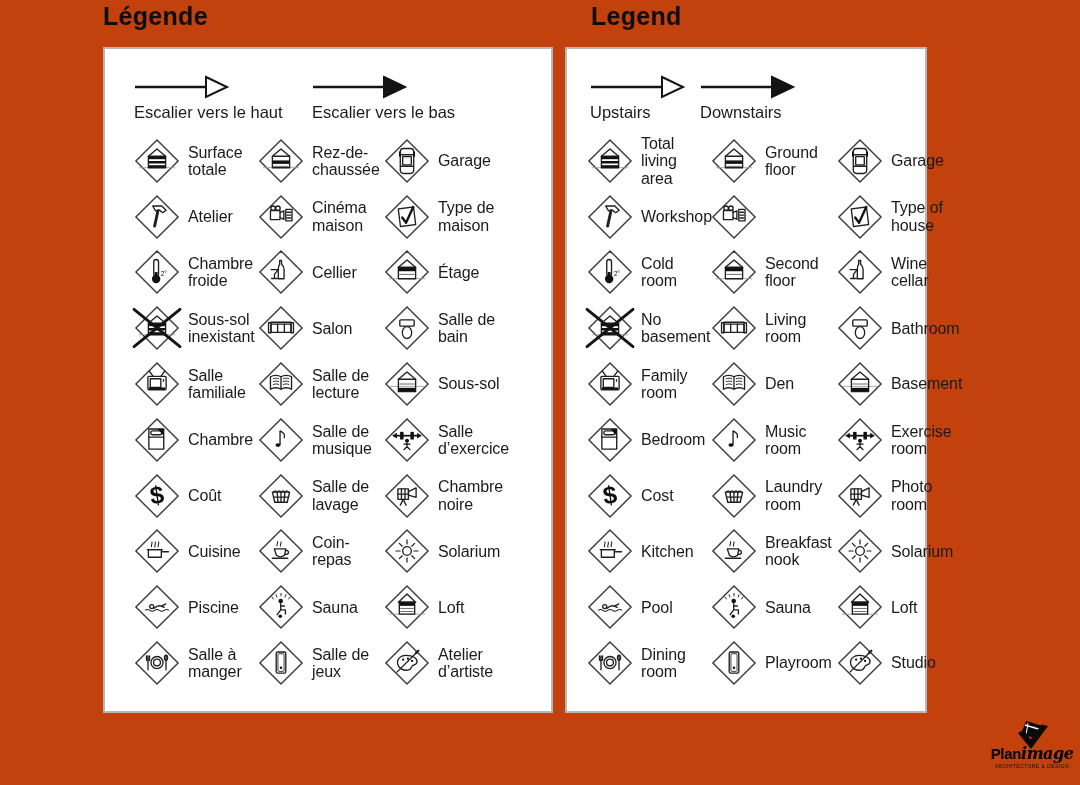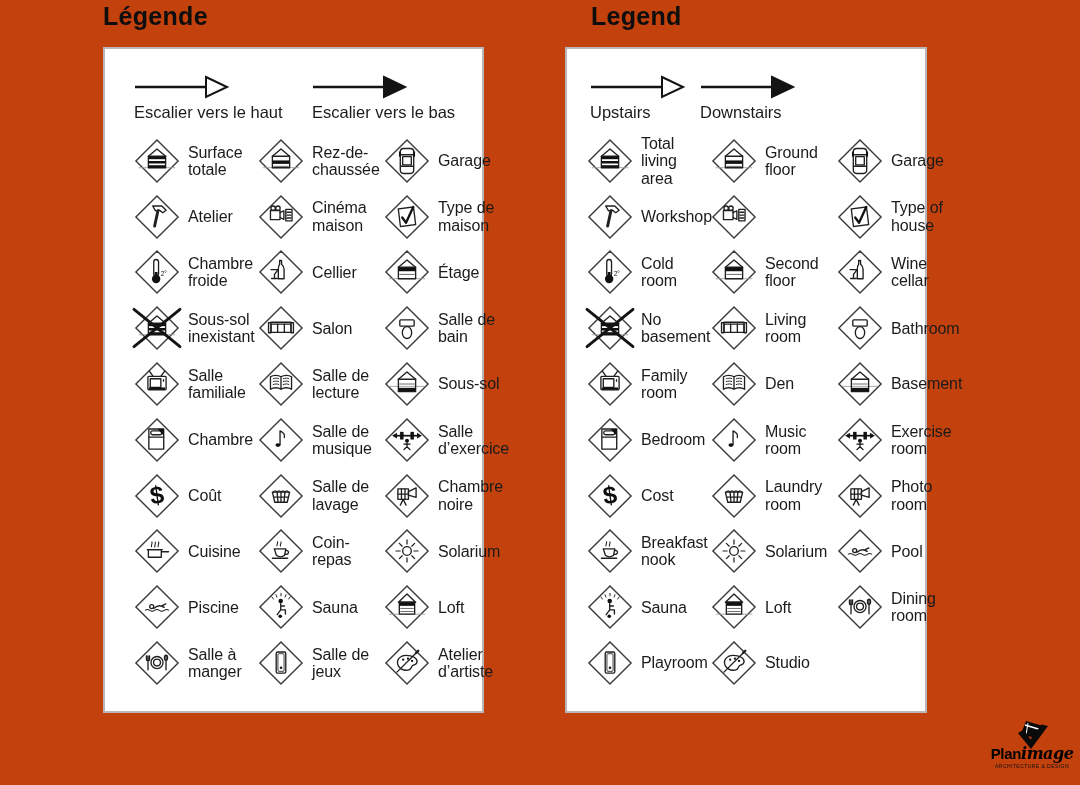--- a/index.html
+++ b/index.html
@@ -2,21 +2,21 @@
 <html><head>
 <meta charset="utf-8">
 <style>
   html,body{margin:0;padding:0;background:#fff;}
   .canvas{position:relative;width:1080px;height:785px;background:#c2410c;overflow:hidden;
           font-family:"Liberation Sans",sans-serif;color:#1b1b1b;padding-left:12px;}
   .page-title{position:absolute;top:2px;font-size:25px;font-weight:bold;letter-spacing:.3px;color:#0e0e0e;}
   #title-0{left:103px;}
   #title-1{left:565px;margin-left:26px;}
   .panel{position:absolute;top:47px;height:666px;background:#fff;border:2px solid #b7b7b7;box-sizing:border-box;}
-  #panel-0{left:103px;width:381px;}
+  #panel-0{left:103px;width:450px;}
   #panel-1{left:565px;width:362px;}
   .arrows{position:absolute;left:0;top:0;right:0;height:82px;}
   .arrow-group{position:absolute;top:26px;}
   .arrow-group svg{display:block;overflow:visible;}
   .arrow-label{font-size:16.5px;margin-top:4px;white-space:nowrap;color:#1b1b1b;}
   .grid{position:absolute;top:84px;display:grid;grid-template-columns:124px 126px 1fr;grid-auto-rows:55.8px;}
   .cell{display:flex;align-items:center;gap:8px;}
   .icon-slot{width:46px;height:46px;flex:none;}
   .icon-slot svg{width:46px;height:46px;display:block;overflow:visible;}
   .label{font-size:16px;line-height:1.08;max-width:78px;letter-spacing:-.1px;color:#1b1b1b;}
@@ -722,20 +722,32 @@
               <path d="M25.5,19.5 L33.5,15.5 L33.5,25.5 L25.5,23 Z" fill="none" stroke="#1f1f1f" stroke-width="1.4" stroke-linecap="round" stroke-linejoin="round"></path>
               <path d="M20,27.5 L17,33.5 M20,27.5 L23,33.5" fill="none" stroke="#1f1f1f" stroke-width="1.4" stroke-linecap="round" stroke-linejoin="round"></path>
             </svg>
           </span>
     <span class="label">Photo room</span>
   </div>
         <div class="cell">
     <span class="icon-slot">
             <svg viewBox="0 0 48 48">
               <polygon points="24,2 46,24 24,46 2,24" fill="#fff" stroke="#3c3c3c" stroke-width="1.5"></polygon>
+              <rect x="15" y="22.5" width="13.5" height="8" fill="none" stroke="#1f1f1f" stroke-width="1.4" stroke-linecap="round" stroke-linejoin="round"></rect>
+              <line x1="13.8" y1="22.5" x2="29.6" y2="22.5" fill="none" stroke="#1f1f1f" stroke-width="1.4" stroke-linecap="round" stroke-linejoin="round"></line>
+              <line x1="29.6" y1="24.8" x2="36" y2="24.8" fill="none" stroke="#1f1f1f" stroke-width="1.4" stroke-linecap="round" stroke-linejoin="round"></line>
+              <path d="M18.5,20 C17,17.8 20,16.8 18.5,14 M22,20.3 C20.5,18 23.5,17 22,14.4 M25.5,20 C24,17.8 27,16.8 25.5,14" fill="none" stroke="#1f1f1f" stroke-width="1.1"></path>
+            </svg>
+          </span>
+    <span class="label">Kitchen</span>
+  </div>
+        <div class="cell">
+    <span class="icon-slot">
+            <svg viewBox="0 0 48 48">
+              <polygon points="24,2 46,24 24,46 2,24" fill="#fff" stroke="#3c3c3c" stroke-width="1.5"></polygon>
               <path d="M17,21.8 L29,21.8 L27.8,28.4 Q23.2,31.8 19.2,28.4 Z" fill="none" stroke="#1f1f1f" stroke-width="1.4" stroke-linecap="round" stroke-linejoin="round"></path>
               <path d="M29,23.2 Q32.6,23.6 31.6,26.2 Q30.8,28 28.2,27.4" fill="none" stroke="#1f1f1f" stroke-width="1.4" stroke-linecap="round" stroke-linejoin="round"></path>
               <line x1="15" y1="31.6" x2="31" y2="31.6" fill="none" stroke="#1f1f1f" stroke-width="1.4" stroke-linecap="round" stroke-linejoin="round"></line>
               <path d="M20,19 C18.7,17 21.5,16.2 20.2,13.8 M23.6,19.3 C22.3,17.2 25.1,16.4 23.8,14" fill="none" stroke="#1f1f1f" stroke-width="1.1"></path>
             </svg>
           </span>
     <span class="label">Breakfast nook</span>
   </div>
         <div class="cell">
     <span class="icon-slot">

